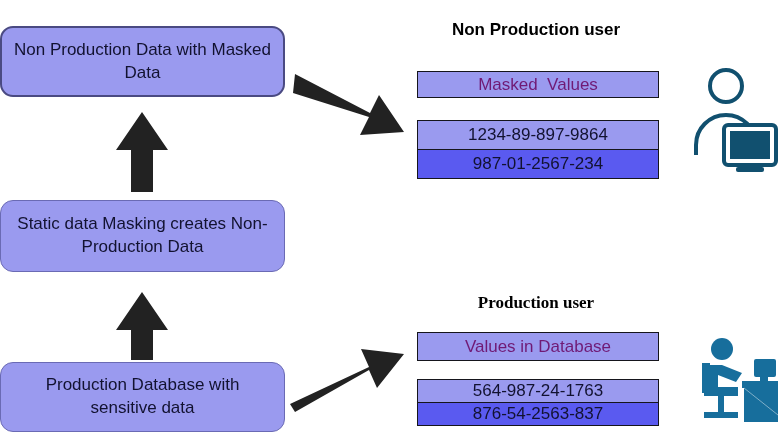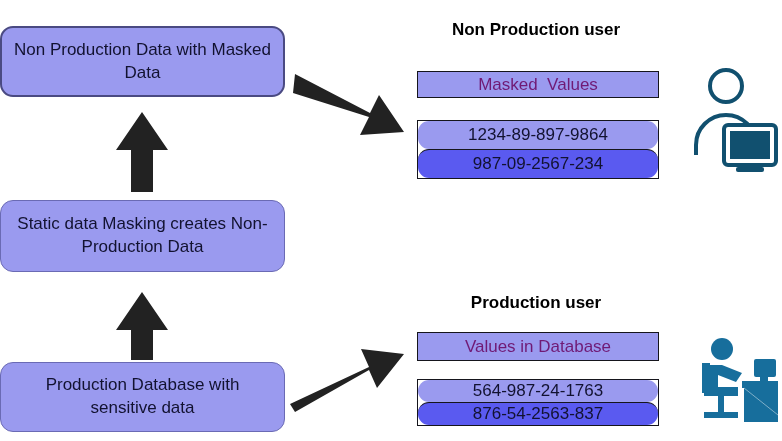--- a/index.html
+++ b/index.html
@@ -54,21 +54,21 @@
   .col-heading {
     position: absolute;
     font-size: 17px;
     font-weight: bold;
     color: #000000;
     text-align: center;
     white-space: nowrap;
     margin-top: 12px;
   }
   #heading-nonprod { left: 416px; top: 8px;   width: 240px; }
-  #heading-prod    { left: 416px; top: 281px; width: 240px; }
+  #heading-prod    { left: 416px; top: 281px; width: 240px; font-family: Liberation Serif, serif; }
 
   
   .val-title {
     position: absolute;
     box-sizing: border-box;
     background: #9a9aef;
     border: 1.5px solid #15151c;
     color: #701a75;
     display: flex;
     align-items: center;
@@ -86,21 +86,20 @@
   }
   .val-row {
     flex: 1 1 0;
     box-sizing: border-box;
     display: flex;
     align-items: center;
     justify-content: center;
     font-size: 17px;
     color: #121230;
     text-align: center;
-    border-radius: 11px;
   }
   .val-row.light { background: #9a9aef; }
   .val-row.dark  { background: #5a5af0; border-top: 1.5px solid #15151c; }
 
   #title-masked   { left: 417px; top: 71px;  width: 242px; height: 27px; }
   #table-masked   { left: 417px; top: 120px; width: 242px; height: 59px; }
   #title-dbvals   { left: 417px; top: 332px; width: 242px; height: 29px; }
   #table-dbvals   { left: 417px; top: 379px; width: 242px; height: 47px; }
 
   
@@ -154,21 +153,21 @@
       <polygon fill="#222222" points="290,404 369,367 361,349 404,354 377,388 369,370 295,412"></polygon>
     </g>
   </svg>
 
   <div class="col-heading" id="heading-nonprod">Non Production user</div>
 
   <div class="val-title" id="title-masked">Masked  Values</div>
 
   <div class="val-table" id="table-masked">
     <div class="val-row light">1234-89-897-9864</div>
-    <div class="val-row dark">987-09-2567-234</div>
+    <div class="val-row dark">987-01-2567-234</div>
   </div>
 
   <svg class="person-icon" id="icon-nonprod-user" viewBox="0 0 86 110">
 
     <circle cx="34" cy="23" r="16" fill="none" stroke="#11506f" stroke-width="4"></circle>
 
     <path d="M4 82 A30 30 0 0 1 64 82" fill="none" stroke="#11506f" stroke-width="4"></path>
     <path d="M4 82 L4 92" stroke="#11506f" stroke-width="4" fill="none"></path>
     <path d="M64 82 L64 92" stroke="#11506f" stroke-width="4" fill="none"></path>
 

